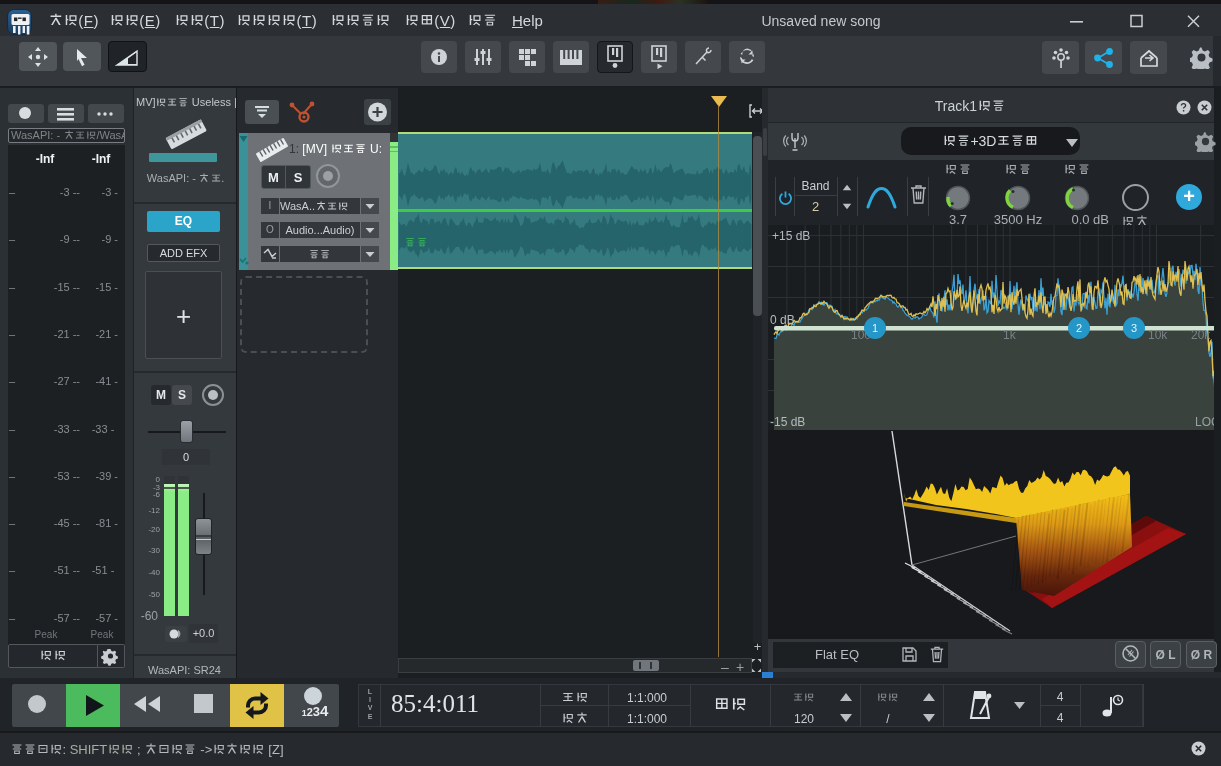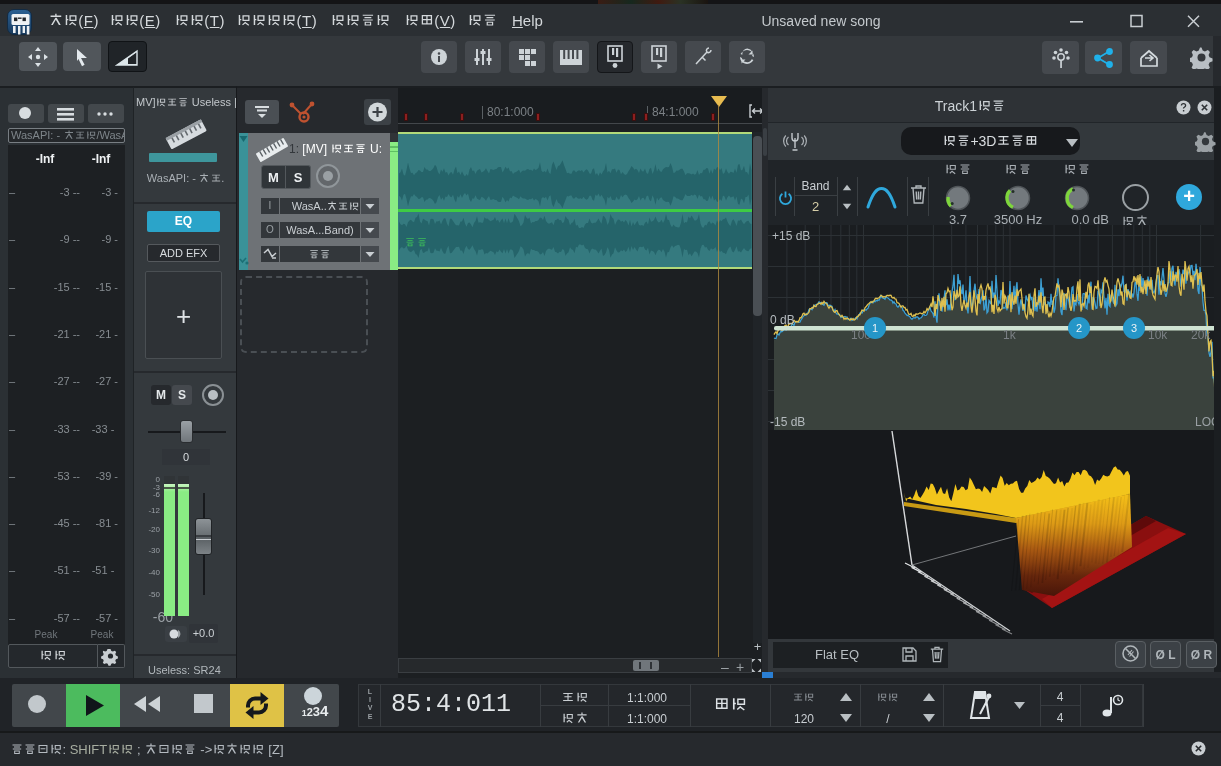--- a/index.html
+++ b/index.html
@@ -267,21 +267,21 @@
           <span class="abs" style="left:80px;width:30px;text-align:right">-15 -</span>
         </div>
 <div class="abs" style="left:0;top:183px;width:117px;height:12px;line-height:12px;white-space:nowrap;overflow:hidden">
           <span class="abs" style="left:1px">–</span>
           <span class="abs" style="left:28px;width:44px;text-align:right">-21 --</span>
           <span class="abs" style="left:80px;width:30px;text-align:right">-21 -</span>
         </div>
 <div class="abs" style="left:0;top:230px;width:117px;height:12px;line-height:12px;white-space:nowrap;overflow:hidden">
           <span class="abs" style="left:1px">–</span>
           <span class="abs" style="left:28px;width:44px;text-align:right">-27 --</span>
-          <span class="abs" style="left:80px;width:30px;text-align:right">-27 -</span>
+          <span class="abs" style="left:80px;width:30px;text-align:right">-41 -</span>
         </div>
 <div class="abs" style="left:0;top:278px;width:117px;height:12px;line-height:12px;white-space:nowrap;overflow:hidden">
           <span class="abs" style="left:1px">–</span>
           <span class="abs" style="left:28px;width:44px;text-align:right">-33 --</span>
           <span class="abs" style="left:80px;width:30px;text-align:center">-33 -</span>
         </div>
 <div class="abs" style="left:0;top:325px;width:117px;height:12px;line-height:12px;white-space:nowrap;overflow:hidden">
           <span class="abs" style="left:1px">–</span>
           <span class="abs" style="left:28px;width:44px;text-align:right">-53 --</span>
           <span class="abs" style="left:80px;width:30px;text-align:right">-39 -</span>
@@ -357,39 +357,39 @@
 <div class="abs" style="left:46px;top:332px;width:13px;height:23px;background:linear-gradient(180deg,#9aa0a5,#70767b);border:1px solid #2a2d30;border-radius:3px"></div>
 <div class="abs" style="left:28px;top:361px;width:48px;height:16px;background:#303439;text-align:center;line-height:16px;font-size:11px;color:#d8dcdf">0</div>
 <div class="abs" style="left:2px;top:387px;width:24px;text-align:right;font-size:8px;color:#9aa0a5">0</div>
 <div class="abs" style="left:2px;top:395px;width:24px;text-align:right;font-size:8px;color:#9aa0a5">-3</div>
 <div class="abs" style="left:2px;top:402px;width:24px;text-align:right;font-size:8px;color:#9aa0a5">-6</div>
 <div class="abs" style="left:2px;top:418px;width:24px;text-align:right;font-size:8px;color:#9aa0a5">-12</div>
 <div class="abs" style="left:2px;top:437px;width:24px;text-align:right;font-size:8px;color:#9aa0a5">-20</div>
 <div class="abs" style="left:2px;top:458px;width:24px;text-align:right;font-size:8px;color:#9aa0a5">-30</div>
 <div class="abs" style="left:2px;top:480px;width:24px;text-align:right;font-size:8px;color:#9aa0a5">-40</div>
 <div class="abs" style="left:2px;top:502px;width:24px;text-align:right;font-size:8px;color:#9aa0a5">-50</div>
-<div class="abs" style="left:15px;top:521px;width:24px;text-align:right;font-size:14px;color:#9aa0a5">-60</div>
+<div class="abs" style="left:0;top:521px;width:24px;text-align:right;font-size:12px;color:#9aa0a5">-60</div>
 <div class="abs" style="left:30px;top:388px;width:11px;height:140px;background:#303437"></div>
 <div class="abs" style="left:30px;top:396px;width:11px;height:132px;background:linear-gradient(180deg,#c8f5c0,#8aec84 6%,#8aec84)"></div>
 <div class="abs" style="left:30px;top:399px;width:11px;height:2px;background:#4a5a48"></div>
 <div class="abs" style="left:44px;top:388px;width:11px;height:140px;background:#303437"></div>
 <div class="abs" style="left:44px;top:396px;width:11px;height:132px;background:linear-gradient(180deg,#c8f5c0,#8aec84 6%,#8aec84)"></div>
 <div class="abs" style="left:44px;top:399px;width:11px;height:2px;background:#4a5a48"></div>
 <div class="abs" style="left:69px;top:405px;width:2px;height:102px;background:#17191c"></div>
 <div class="abs" style="left:61px;top:430px;width:17px;height:37px;border-radius:3px;border:1px solid #202326;background:linear-gradient(180deg,#8d9397,#6a7074 45%,#585e62 52%,#7d8387)">
         <div style="margin-top:16px;height:2px;background:#3a3e42"></div>
         <div style="margin-top:2px;height:1px;background:#caced2"></div>
       </div>
 <div class="abs" style="left:31px;top:538px;width:22px;height:16px;background:#3a3f44;border-radius:3px"><svg width="22" height="16" viewBox="0 0 22 16">
           <circle cx="9" cy="8" r="4.5" fill="#d6dade"></circle>
           <path d="M13 3.8a4.8 4.8 0 010 8.4z" fill="#9aa0a4"></path>
         </svg></div>
 <div class="abs" style="left:55px;top:536px;width:29px;height:19px;background:#303439;border-radius:2px;text-align:center;line-height:19px;font-size:11px;color:#ccd1d5">+0.0</div>
 <div class="abs" style="left:0;top:566px;width:103px;height:2px;background:#26292d"></div>
-<div class="abs" style="left:14px;top:576px;width:89px;font-size:11px;color:#b2b8bc;white-space:nowrap;overflow:hidden">Useless: SR24</div>
+<div class="abs" style="left:14px;top:576px;width:89px;font-size:11px;color:#b2b8bc;white-space:nowrap;overflow:hidden">WasAPI: SR24</div>
 </div>
 <div class="abs" style="left:236px;top:86px;width:162px;height:592px;background:#26292d;border-top:2px solid #1b1e21;border-left:1px solid #17191c">
 <div class="abs" style="left:8px;top:12px;width:34px;height:24px;background:#4a4f54;border-radius:3px"><svg width="34" height="24" viewBox="0 0 34 24" fill="#d8dde0">
           <rect x="10" y="6" width="14" height="2"></rect>
           <rect x="12" y="9.5" width="10" height="2"></rect>
           <path d="M13 14h8l-4 4z"></path>
         </svg></div>
 <svg class="abs" style="left:50px;top:12px" width="32" height="26" viewBox="0 0 32 26">
         <g stroke="#bf5230" stroke-width="2" fill="none">
           <path d="M6 6l8 8M24 5l-8 9"></path>
@@ -432,32 +432,32 @@
             <use href="#gB"></use>
           </svg><svg class="h">
             <use href="#gF"></use>
           </svg> U:</div>
 <div class="abs" style="left:22px;top:32px;width:25px;height:24px;background:#303539;border:1px solid #53585c;border-radius:3px 0 0 3px;text-align:center;line-height:23px;font-weight:bold;font-size:13px;color:#eef1f3">M</div>
 <div class="abs" style="left:47px;top:32px;width:25px;height:24px;background:#303539;border:1px solid #53585c;border-left:none;border-radius:0 3px 3px 0;text-align:center;line-height:23px;font-weight:bold;font-size:13px;color:#eef1f3">S</div>
 <div class="abs" style="left:77px;top:31px;width:24px;height:24px;border:2px solid #90969a;border-radius:50%;background:#63676b">
           <div class="abs" style="left:5px;top:5px;width:10px;height:10px;border-radius:50%;background:#9aa0a4"></div>
         </div>
 <div class="abs" style="left:22px;top:65px;width:18px;height:16px;background:#33373b;text-align:center;line-height:16px;font-size:10px;color:#9aa0a4">I</div>
-<div class="abs" style="left:41px;top:65px;width:80px;height:16px;background:#33373b;text-align:right;line-height:16px;font-size:11px;color:#c9ced2;white-space:nowrap;overflow:hidden">WasA..<svg class="h">
+<div class="abs" style="left:41px;top:65px;width:80px;height:16px;background:#33373b;text-align:left;line-height:16px;font-size:11px;color:#c9ced2;white-space:nowrap;overflow:hidden">WasA..<svg class="h">
             <use href="#gE"></use>
           </svg><svg class="h">
             <use href="#gB"></use>
           </svg><svg class="h">
             <use href="#gD"></use>
           </svg></div>
 <div class="abs" style="left:122px;top:65px;width:18px;height:16px;background:#45494e"><svg width="18" height="16" viewBox="0 0 18 16">
             <path d="M4.5 6h9l-4.5 5z" fill="#c9ced2"></path>
           </svg></div>
 <div class="abs" style="left:22px;top:89px;width:18px;height:16px;background:#33373b;text-align:center;line-height:16px;font-size:10px;color:#9aa0a4">O</div>
-<div class="abs" style="left:41px;top:89px;width:80px;height:16px;background:#33373b;text-align:center;line-height:16px;font-size:11px;color:#c9ced2;white-space:nowrap;overflow:hidden">WasA...Band)</div>
+<div class="abs" style="left:41px;top:89px;width:80px;height:16px;background:#33373b;text-align:center;line-height:16px;font-size:11px;color:#c9ced2;white-space:nowrap;overflow:hidden">Audio...Audio)</div>
 <div class="abs" style="left:122px;top:89px;width:18px;height:16px;background:#45494e"><svg width="18" height="16" viewBox="0 0 18 16">
             <path d="M4.5 6h9l-4.5 5z" fill="#c9ced2"></path>
           </svg></div>
 <div class="abs" style="left:22px;top:113px;width:18px;height:16px;background:#33373b"></div>
 <svg class="abs" style="left:22px;top:113px" width="18" height="16" viewBox="0 0 18 16">
           <path d="M3 7l4-3.5 4 7 4-3.5" stroke="#caced2" stroke-width="1.5" fill="none"></path>
           <path d="M11 12h4" stroke="#caced2" stroke-width="1.5"></path>
         </svg>
 <div class="abs" style="left:41px;top:113px;width:80px;height:16px;background:#33373b;text-align:center;line-height:16px;font-size:11px;color:#c9ced2"><svg class="h">
             <use href="#gF"></use>
@@ -468,33 +468,20 @@
             <path d="M4.5 6h9l-4.5 5z" fill="#c9ced2"></path>
           </svg></div>
 </div>
 <div class="abs" style="left:153px;top:45px;width:10px;height:137px;background:#303437"></div>
 <div class="abs" style="left:153px;top:54px;width:10px;height:128px;background:#8aec84"></div>
 <div class="abs" style="left:153px;top:58px;width:10px;height:2px;background:#5fbf63"></div>
 <div class="abs" style="left:153px;top:63px;width:10px;height:1px;background:#5fbf63"></div>
 <div class="abs" style="left:3px;top:188px;width:128px;height:77px;border:2px dashed #4a4f54;border-radius:6px"></div>
 </div>
 <div class="abs" style="left:398px;top:86px;width:364px;height:592px;background:#1c1f22;border-top:2px solid #1b1e21;overflow:hidden">
-<div class="abs" style="left:0;top:0;width:364px;height:36px;background:#191c1f;border-bottom:1px solid #43474b">
-<div class="abs" style="left:84px;top:18px;width:1px;height:13px;background:#5a6064"></div>
-<div class="abs" style="left:89px;top:17px;font-size:12px;color:#7b8085">80:1:000</div>
-<div class="abs" style="left:249px;top:18px;width:1px;height:13px;background:#5a6064"></div>
-<div class="abs" style="left:254px;top:17px;font-size:12px;color:#7b8085">84:1:000</div>
-<div class="abs" style="left:6px;top:25px;width:4px;height:8px;background:#8c1f1f;border:1px solid #3a0f0f"></div>
-<div class="abs" style="left:26px;top:25px;width:4px;height:8px;background:#8c1f1f;border:1px solid #3a0f0f"></div>
-<div class="abs" style="left:62px;top:25px;width:4px;height:8px;background:#8c1f1f;border:1px solid #3a0f0f"></div>
-<div class="abs" style="left:138px;top:25px;width:4px;height:8px;background:#8c1f1f;border:1px solid #3a0f0f"></div>
-<div class="abs" style="left:234px;top:25px;width:4px;height:8px;background:#8c1f1f;border:1px solid #3a0f0f"></div>
-<div class="abs" style="left:246px;top:25px;width:4px;height:8px;background:#8c1f1f;border:1px solid #3a0f0f"></div>
-<div class="abs" style="left:313px;top:25px;width:4px;height:8px;background:#8c1f1f;border:1px solid #3a0f0f"></div>
-</div>
 <div class="abs" style="left:0;top:44px;width:354px;height:137px;background:#357a7f;border-top:2px solid #b2da7a;border-bottom:2px solid #b2da7a">
 <svg class="abs" style="left:0;top:0" width="354" height="133" viewBox="398 131 354 133">
           <path d="M399 170.6L400.5 169.2L402 165.5L403.5 171.6L405 172.7L406.5 167L408 159.4L409.5 165.4L411 169.9L412.5 169.7L414 172.3L415.5 170.3L417 169.3L418.5 167L420 167.4L421.5 168.9L423 168.9L424.5 163.9L426 166.4L427.5 166.5L429 168.1L430.5 167.9L432 166.8L433.5 165L435 161.7L436.5 163.7L438 169.1L439.5 171.4L441 166.4L442.5 168.7L444 165.3L445.5 169.7L447 169.1L448.5 172.5L450 169.7L451.5 168.9L453 171.7L454.5 166.4L456 163.5L457.5 170.2L459 168.5L460.5 172.1L462 168.2L463.5 171.6L465 173.5L466.5 170.9L468 173.1L469.5 166.6L471 163.9L472.5 167.9L474 167.4L475.5 171L477 167.7L478.5 166.7L480 165.9L481.5 169.5L483 168.8L484.5 167.4L486 165.3L487.5 168.1L489 170.5L490.5 166.1L492 166.5L493.5 167L495 166.2L496.5 166L498 164.2L499.5 164L501 164.1L502.5 169.5L504 167L505.5 163.7L507 166L508.5 164.4L510 168.6L511.5 167.9L513 170.9L514.5 169.6L516 169L517.5 168L519 166.8L520.5 170.1L522 168.1L523.5 167.5L525 167.7L526.5 166.5L528 166.1L529.5 167.1L531 166.7L532.5 168.1L534 165.4L535.5 167.1L537 166.2L538.5 164.8L540 159.2L541.5 167.7L543 169.2L544.5 168L546 169.6L547.5 165.4L549 169.7L550.5 171.1L552 161.8L553.5 158.6L555 162.8L556.5 167L558 163.1L559.5 162.4L561 160.2L562.5 157.2L564 162.1L565.5 166L567 170.3L568.5 169.7L570 170.7L571.5 170.8L573 167.6L574.5 167.5L576 169.5L577.5 168L579 167.3L580.5 167.9L582 167.1L583.5 169.6L585 167.4L586.5 166.2L588 167.4L589.5 170.5L591 170.7L592.5 166.3L594 165.3L595.5 171.8L597 170.1L598.5 173L600 169.3L601.5 171.6L603 168.5L604.5 166.4L606 159.9L607.5 169.5L609 167.7L610.5 170.3L612 166.2L613.5 166.3L615 165.5L616.5 169.7L618 166.5L619.5 166.9L621 171.3L622.5 168.9L624 171L625.5 171.9L627 171L628.5 168.2L630 166.1L631.5 163L633 164.4L634.5 166.7L636 165.7L637.5 166.9L639 170.1L640.5 165.5L642 168.2L643.5 168.5L645 165.4L646.5 170L648 170.9L649.5 165.9L651 164.7L652.5 171.1L654 167.4L655.5 160.9L657 168.8L658.5 165.5L660 168.2L661.5 169.1L663 166.2L664.5 164.9L666 164L667.5 164.3L669 164L670.5 160L672 163.8L673.5 170.1L675 169.5L676.5 167.5L678 167.7L679.5 166.7L681 165.8L682.5 165.8L684 168.6L685.5 172.3L687 170.2L688.5 170.2L690 170.4L691.5 171.5L693 170.6L694.5 171.8L696 171L697.5 167L699 172L700.5 169.9L702 170.3L703.5 166.7L705 166.8L706.5 165L708 165.5L709.5 170.7L711 166.3L712.5 170.7L714 165.5L715.5 167L717 164.3L718.5 164.3L720 167.2L721.5 164.9L723 171L724.5 169.8L726 165.6L727.5 169L729 170.8L730.5 168.8L732 169.1L733.5 170.1L735 165.6L736.5 169.7L738 161.8L739.5 161L741 167.6L742.5 166.7L744 162.7L745.5 169.3L747 169.1L748.5 172L750 160.2L751.5 167.3L751.5 195.8L750 202.5L748.5 191.4L747 194.1L745.5 193.9L744 200.2L742.5 196.4L741 195.5L739.5 201.7L738 201L736.5 193.6L735 197.4L733.5 193.2L732 194.1L730.5 194.4L729 192.6L727.5 194.2L726 197.4L724.5 193.5L723 192.4L721.5 198.1L720 195.9L718.5 198.7L717 198.7L715.5 196.1L714 197.6L712.5 192.6L711 196.7L709.5 192.7L708 197.5L706.5 197.9L705 196.3L703.5 196.3L702 193L700.5 193.4L699 191.4L697.5 196.1L696 192.3L694.5 191.6L693 192.7L691.5 191.8L690 192.9L688.5 193L687 193.1L685.5 191.1L684 194.6L682.5 197.3L681 197.2L679.5 196.4L678 195.4L676.5 195.6L675 193.8L673.5 193.2L672 199.1L670.5 202.7L669 199L667.5 198.7L666 198.9L664.5 198.1L663 196.9L661.5 194.2L660 195L658.5 197.5L657 194.4L655.5 201.8L654 195.8L652.5 192.3L651 198.3L649.5 197.1L648 192.4L646.5 193.3L645 197.6L643.5 194.7L642 195L640.5 197.6L639 193.1L637.5 196.2L636 197.3L634.5 196.4L633 198.5L631.5 199.9L630 196.9L628.5 195L627 192.3L625.5 191.5L624 192.3L622.5 194.3L621 192L619.5 196.2L618 196.5L616.5 193.5L615 197.5L613.5 196.7L612 196.9L610.5 193L609 195.4L607.5 193.8L606 202.7L604.5 196.7L603 194.6L601.5 191.7L600 193.9L598.5 190.4L597 193.1L595.5 191.6L594 197.7L592.5 196.7L591 192.7L589.5 192.8L588 195.8L586.5 196.8L585 195.7L583.5 193.7L582 196L580.5 195.2L579 195.8L577.5 195.2L576 193.7L574.5 195.6L573 195.6L571.5 192.6L570 192.6L568.5 193.5L567 193L565.5 197.1L564 200.7L562.5 205.3L561 202.5L559.5 200.4L558 199.8L556.5 196.1L555 200.1L553.5 204L552 201L550.5 192.2L549 193.6L547.5 197.6L546 193.7L544.5 195.2L543 194L541.5 195.4L540 203.5L538.5 198.2L537 196.8L535.5 196L534 197.6L532.5 195.1L531 196.3L529.5 196L528 196.9L526.5 196.5L525 195.4L523.5 195.6L522 195.1L520.5 193.2L519 196.3L517.5 195.1L516 194.2L514.5 193.6L513 192.5L511.5 195.3L510 194.6L508.5 198.5L507 197L505.5 199.2L504 196.1L502.5 193.7L501 198.8L499.5 198.9L498 198.7L496.5 197.1L495 196.9L493.5 196.1L492 196.6L490.5 197L489 192.9L487.5 195L486 197.7L484.5 195.7L483 194.4L481.5 193.8L480 197.1L478.5 196.4L477 195.5L475.5 192.3L474 195.8L472.5 195.3L471 199L469.5 196.5L468 190.4L466.5 192.4L465 190L463.5 191.8L462 195L460.5 191.3L459 194.7L457.5 193.1L456 199.4L454.5 196.7L453 191.7L451.5 194.3L450 193.6L448.5 190.9L447 194.1L445.5 193.6L444 197.7L442.5 194.5L441 196.7L439.5 192L438 194.2L436.5 199.2L435 201.1L433.5 198L432 196.3L430.5 195.3L429 195.1L427.5 196.6L426 196.7L424.5 199L423 194.3L421.5 194.3L420 195.7L418.5 196.1L417 193.9L415.5 193L414 191.1L412.5 193.5L411 193.3L409.5 197.6L408 203.2L406.5 196.1L405 190.8L403.5 191.8L402 197.5L400.5 194L399 192.7Z" fill="#25646a"></path>
           <path d="M399 218.5L400.5 221.2L402 222.2L403.5 220.7L405 221.2L406.5 224L408 219.2L409.5 217.6L411 216.8L412.5 218.4L414 219.2L415.5 214.8L417 214.1L418.5 210.6L420 218.6L421.5 220.5L423 215.8L424.5 216.4L426 217.8L427.5 217.9L429 222.4L430.5 216L432 215.7L433.5 216.2L435 221.1L436.5 218.3L438 218.4L439.5 217.5L441 221.4L442.5 217.8L444 215.2L445.5 215.4L447 220.6L448.5 223.6L450 215.7L451.5 215.8L453 217.9L454.5 220.2L456 222.2L457.5 222.3L459 222.6L460.5 218.4L462 218.5L463.5 214.7L465 220.6L466.5 223.7L468 220.1L469.5 219.5L471 221.5L472.5 224.2L474 220L475.5 217.9L477 213.2L478.5 219.7L480 219.2L481.5 219.8L483 219.7L484.5 214.2L486 215.8L487.5 215.5L489 217L490.5 218.3L492 217.4L493.5 216.8L495 213.9L496.5 217.9L498 216.7L499.5 219.7L501 217.3L502.5 215.6L504 220.2L505.5 215.6L507 220.3L508.5 215.3L510 219.8L511.5 219.6L513 218.3L514.5 210.7L516 213L517.5 215.4L519 218.2L520.5 223.2L522 222L523.5 219.6L525 212.1L526.5 214.8L528 216.1L529.5 214.5L531 220.5L532.5 219.1L534 219.2L535.5 218L537 218.1L538.5 216.9L540 214.4L541.5 214.9L543 217.1L544.5 212.8L546 217.9L547.5 219.9L549 220.8L550.5 219.9L552 219.3L553.5 222.2L555 217.2L556.5 216.8L558 215.5L559.5 217.3L561 217L562.5 220.3L564 219L565.5 212.9L567 215.4L568.5 216.7L570 222.2L571.5 220L573 219.3L574.5 215.7L576 222.7L577.5 221.8L579 225L580.5 225L582 224L583.5 225L585 221.4L586.5 220.1L588 220L589.5 215.6L591 219.4L592.5 220.6L594 219.8L595.5 219.7L597 217.9L598.5 215.5L600 218.4L601.5 220.8L603 212.7L604.5 213.8L606 216.3L607.5 222L609 219L610.5 211L612 214.5L613.5 215.7L615 222.1L616.5 218.7L618 216.6L619.5 216.8L621 218.8L622.5 217.8L624 219.5L625.5 217L627 218.7L628.5 222.5L630 216.8L631.5 223.4L633 219L634.5 222.2L636 219.7L637.5 217.7L639 222L640.5 222.6L642 222.1L643.5 223L645 219.7L646.5 218.5L648 221.6L649.5 214.4L651 218.8L652.5 218.2L654 217.1L655.5 213.5L657 217.4L658.5 219.5L660 219L661.5 216.8L663 220.1L664.5 217.2L666 211.1L667.5 216.8L669 217.1L670.5 221.8L672 224.3L673.5 221.4L675 223.4L676.5 224L678 224.6L679.5 224.3L681 219.7L682.5 211L684 220.3L685.5 219.1L687 219.4L688.5 213.5L690 215.6L691.5 212.4L693 214.8L694.5 217.4L696 217.5L697.5 216L699 211.1L700.5 220.5L702 224.3L703.5 224.7L705 221.7L706.5 222.4L708 219.3L709.5 218.2L711 220.9L712.5 219.6L714 220.6L715.5 222.5L717 216.9L718.5 220.6L720 217L721.5 218.3L723 216.2L724.5 215.9L726 214.5L727.5 218.8L729 221.5L730.5 223L732 217.8L733.5 216.3L735 219.1L736.5 223.1L738 217.6L739.5 217.7L741 216.5L742.5 219.2L744 221.2L745.5 219.3L747 218L748.5 217.7L750 220.4L751.5 221L751.5 245.2L750 245.8L748.5 248.3L747 248.1L745.5 246.9L744 245.1L742.5 247L741 249.5L739.5 248.3L738 248.5L736.5 243.3L735 247L733.5 249.6L732 248.3L730.5 243.4L729 244.8L727.5 247.3L726 251.3L724.5 250.1L723 249.7L721.5 247.8L720 249L718.5 245.6L717 249.1L715.5 243.9L714 245.7L712.5 246.5L711 245.3L709.5 247.9L708 246.8L706.5 243.9L705 244.6L703.5 241.8L702 242.1L700.5 245.7L699 254.5L697.5 249.9L696 248.5L694.5 248.6L693 251.1L691.5 253.3L690 250.3L688.5 252.3L687 246.8L685.5 247L684 245.9L682.5 254.6L681 246.5L679.5 242.2L678 241.8L676.5 242.5L675 243L673.5 244.8L672 242.2L670.5 244.5L669 248.9L667.5 249.2L666 254.6L664.5 248.8L663 246L661.5 249.2L660 247.1L658.5 246.7L657 248.6L655.5 252.3L654 248.9L652.5 247.9L651 247.4L649.5 251.5L648 244.7L646.5 247.6L645 246.5L643.5 243.3L642 244.2L640.5 243.8L639 244.3L637.5 248.4L636 246.5L634.5 244.1L633 247.1L631.5 243L630 249.2L628.5 243.8L627 247.5L625.5 249L624 246.6L622.5 248.3L621 247.3L619.5 249.2L618 249.4L616.5 247.4L615 244.2L613.5 250.2L612 251.4L610.5 254.7L609 247.1L607.5 244.3L606 249.6L604.5 252L603 253.1L601.5 245.4L600 247.7L598.5 250.4L597 248.1L595.5 246.5L594 246.4L592.5 245.6L591 246.7L589.5 250.4L588 246.2L586.5 246.1L585 244.9L583.5 241.5L582 242.4L580.5 241.4L579 241.5L577.5 244.5L576 243.7L574.5 250.2L573 246.9L571.5 246.2L570 244.2L568.5 249.3L567 250.6L565.5 252.8L564 247.1L562.5 245.9L561 249L559.5 248.7L558 250.4L556.5 249.2L555 248.8L553.5 244.1L552 246.8L550.5 246.3L549 245.4L547.5 246.3L546 248.1L544.5 253L543 248.9L541.5 251L540 251.5L538.5 249.1L537 247.9L535.5 248.1L534 246.9L532.5 247.1L531 245.7L529.5 251.4L528 249.9L526.5 251.1L525 253.6L523.5 246.6L522 244.3L520.5 243.2L519 247.9L517.5 250.5L516 252.7L514.5 254.9L513 247.8L511.5 246.5L510 246.4L508.5 250.6L507 245.9L505.5 250.4L504 246L502.5 250.3L501 248.7L499.5 246.5L498 249.3L496.5 248.2L495 251.9L493.5 249.2L492 248.6L490.5 247.7L489 249L487.5 250.4L486 250.1L484.5 251.6L483 246.5L481.5 246.3L480 246.9L478.5 246.5L477 252.5L475.5 248.2L474 246.1L472.5 242.2L471 244.7L469.5 246.7L468 246.1L466.5 242.8L465 245.6L463.5 251.1L462 247.6L460.5 247.7L459 243.8L457.5 244L456 244.1L454.5 246L453 248.1L451.5 250.1L450 250.2L448.5 242.8L447 245.6L445.5 250.5L444 250.7L442.5 248.3L441 244.8L439.5 248.5L438 247.7L436.5 247.8L435 245.2L433.5 249.8L432 250.3L430.5 250L429 244L427.5 248.2L426 248.2L424.5 249.6L423 250.1L421.5 245.8L420 247.5L418.5 255.1L417 251.8L415.5 251L414 247L412.5 247.7L411 249.2L409.5 248.4L408 246.9L406.5 242.4L405 245.1L403.5 245.5L402 244.1L400.5 245L399 247.6Z" fill="#25646a"></path>
         </svg>
 <div class="abs" style="left:0;top:75px;width:354px;height:3px;background:#3ecb44"></div>
 <div class="abs" style="left:7px;top:102px;font-size:11px;color:#3ec05a"><svg class="h">
             <use href="#gF"></use>
           </svg><svg class="h">
             <use href="#gF"></use>
@@ -809,21 +796,21 @@
           <path d="M30.5 8l8 6.5-8 6.5z" fill="#14181c"></path>
           <path d="M23.5 35l-8-6.5 8-6.5z" fill="#14181c"></path>
         </svg></div>
 <svg class="abs" style="left:298px;top:8px" width="30" height="20" viewBox="0 0 30 20">
         <circle cx="15" cy="10" r="9" fill="#ccd5da"></circle>
       </svg>
 <div class="abs" style="left:292px;top:24px;width:46px;text-align:center;font-weight:bold;color:#e8ecee"><span style="font-size:9px">1</span><span style="font-size:11px">2</span><span style="font-size:13px">3</span><span style="font-size:15px">4</span></div>
 <div class="abs" style="left:358px;top:6px;width:785px;height:43px;background:#24272b;border:1px solid #34383c"></div>
 <div class="abs" style="left:366px;top:10px;width:8px;font-size:7px;line-height:8.2px;color:#9aa0a4;text-align:center;font-weight:bold">L<br>I<br>V<br>E</div>
 <div class="abs" style="left:380px;top:6px;width:1px;height:43px;background:#383c40"></div>
-<div class="abs" style="left:391px;top:12px;width:180px;font-family:Liberation Mono, monospace;font-size:25px;color:#e0e4e6;white-space:nowrap">85:4:011</div>
+<div class="abs" style="left:391px;top:12px;width:180px;font-family:Liberation Serif, serif;font-size:25px;color:#e0e4e6;white-space:nowrap">85:4:011</div>
 <div class="abs" style="left:540px;top:6px;width:1px;height:43px;background:#383c40"></div>
 <div class="abs" style="left:690px;top:6px;width:1px;height:43px;background:#383c40"></div>
 <div class="abs" style="left:770px;top:6px;width:1px;height:43px;background:#383c40"></div>
 <div class="abs" style="left:860px;top:6px;width:1px;height:43px;background:#383c40"></div>
 <div class="abs" style="left:943px;top:6px;width:1px;height:43px;background:#383c40"></div>
 <div class="abs" style="left:1040px;top:6px;width:1px;height:43px;background:#383c40"></div>
 <div class="abs" style="left:1080px;top:6px;width:1px;height:43px;background:#383c40"></div>
 <div class="abs" style="left:1143px;top:6px;width:1px;height:43px;background:#383c40"></div>
 <div class="abs" style="left:540px;top:27px;width:150px;height:1px;background:#383c40"></div>
 <div class="abs" style="left:545px;top:12px;width:60px;text-align:center;font-size:13px;color:#c9ced2"><svg class="h">

